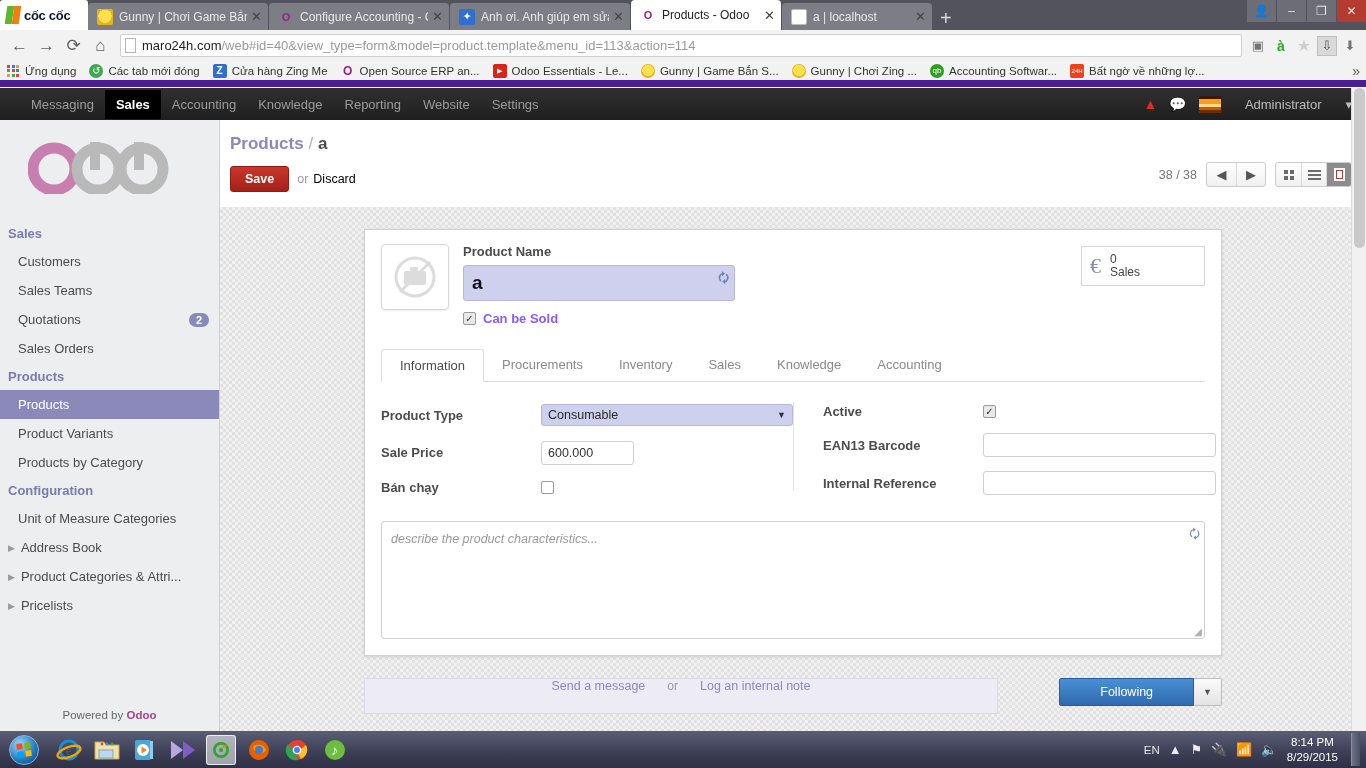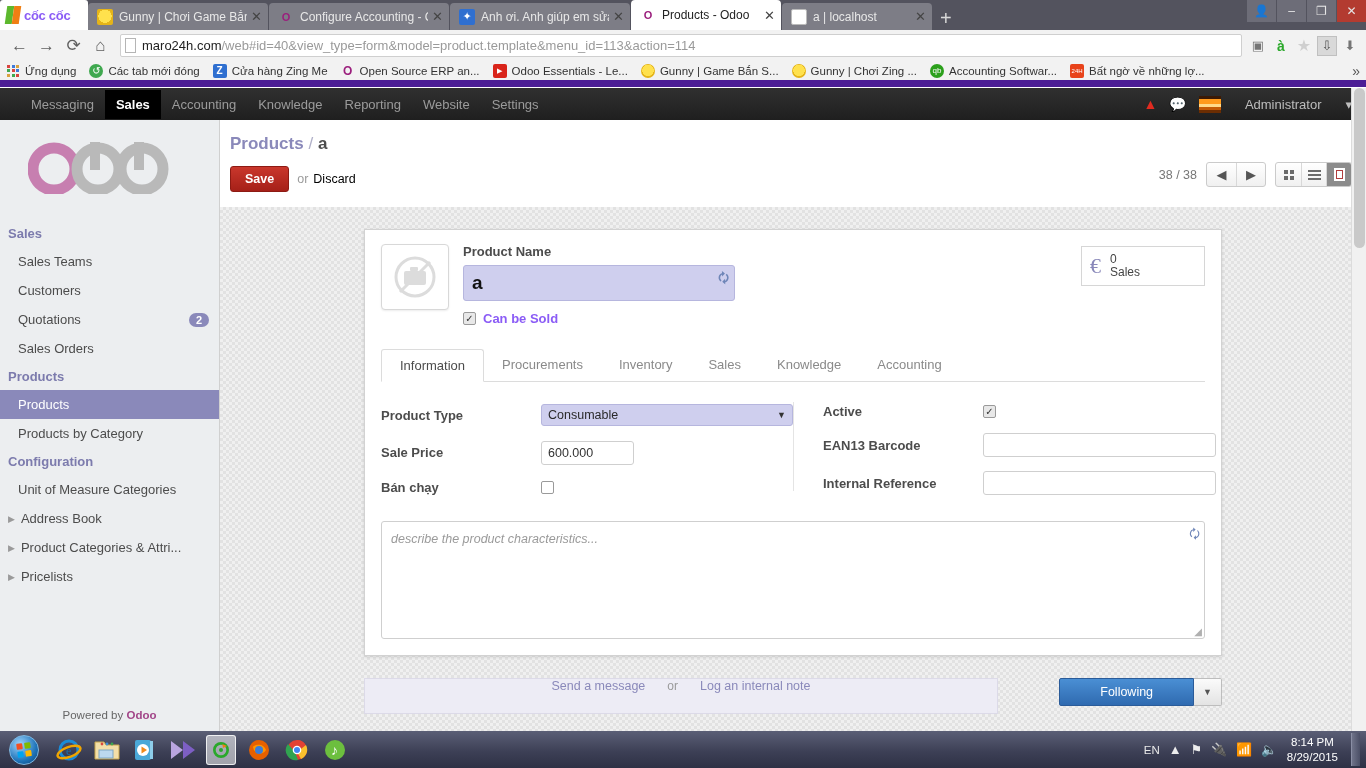--- a/index.html
+++ b/index.html
@@ -20,21 +20,21 @@
     width: 88px; height: 30px; background: #fff;
     display: flex; align-items: center; padding-left: 4px;
     border-top-left-radius: 3px; border-top-right-radius: 3px;
   }
   .cc-logo { display: flex; align-items: center; }
   .cc-leaf {
     width: 18px; height: 20px; position: relative; margin-right: 2px;
   }
   .cc-leaf .g { position:absolute; left:2px; top:1px; width:7px; height:18px; background:#5cb82d; transform: skewX(-8deg); }
   .cc-leaf .o { position:absolute; left:9px; top:1px; width:7px; height:18px; background:#f07f13; transform: skewX(-8deg); }
-  .cc-text { font-size: 13px; font-weight: bold; color: #8b5cf6; letter-spacing: -0.3px; }
+  .cc-text { font-size: 13px; font-weight: bold; color: #0f172a; letter-spacing: -0.3px; }
   .tab {
     height: 27px; display: flex; align-items: center;
     padding: 0 6px 0 9px; font-size: 12px; color: #2b2b2b;
     border-top-left-radius: 4px; border-top-right-radius: 4px;
     background: #7d7d86; color: #e8e8e8;
     max-width: 180px; min-width: 150px; position: relative;
     margin-right: 1px;
   }
   .tab.active { background: #fff; color: #222; height: 30px; }
   .tab .favicon {
@@ -419,36 +419,39 @@
           <circle cx="26" cy="27" r="21" fill="none" stroke="#c77fb0" stroke-width="11"></circle>
           <circle cx="70" cy="27" r="21" fill="none" stroke="#b9b9b9" stroke-width="11"></circle>
           <circle cx="114" cy="27" r="21" fill="none" stroke="#b9b9b9" stroke-width="11"></circle>
           <rect x="62" y="-2" width="10" height="30" fill="#b9b9b9"></rect>
           <rect x="106" y="-2" width="10" height="30" fill="#b9b9b9"></rect>
         </svg>
       </div>
 
       <div class="side-section">Sales</div>
       <div class="side-item">
+        <span>Customers</span>
+      </div>
+      <div class="side-item">
         <span>Sales Teams</span>
-      </div>
-      <div class="side-item">
-        <span>Customers</span>
       </div>
       <div class="side-item">
         <span>Quotations</span>
         <span class="badge">2</span>
       </div>
       <div class="side-item">
         <span>Sales Orders</span>
       </div>
 
       <div class="side-section">Products</div>
       <div class="side-item active">
         <span>Products</span>
+      </div>
+      <div class="side-item">
+        <span>Product Variants</span>
       </div>
       <div class="side-item">
         <span>Products by Category</span>
       </div>
 
       <div class="side-section">Configuration</div>
       <div class="side-item">
         <span>Unit of Measure Categories</span>
       </div>
       <div class="side-item">

